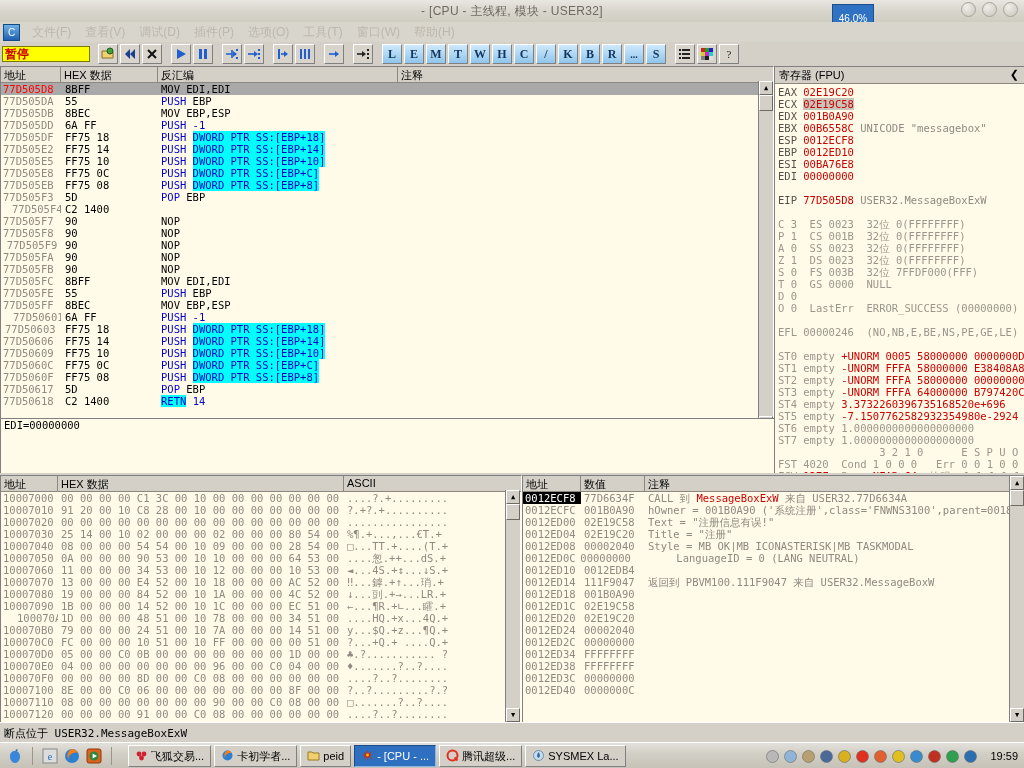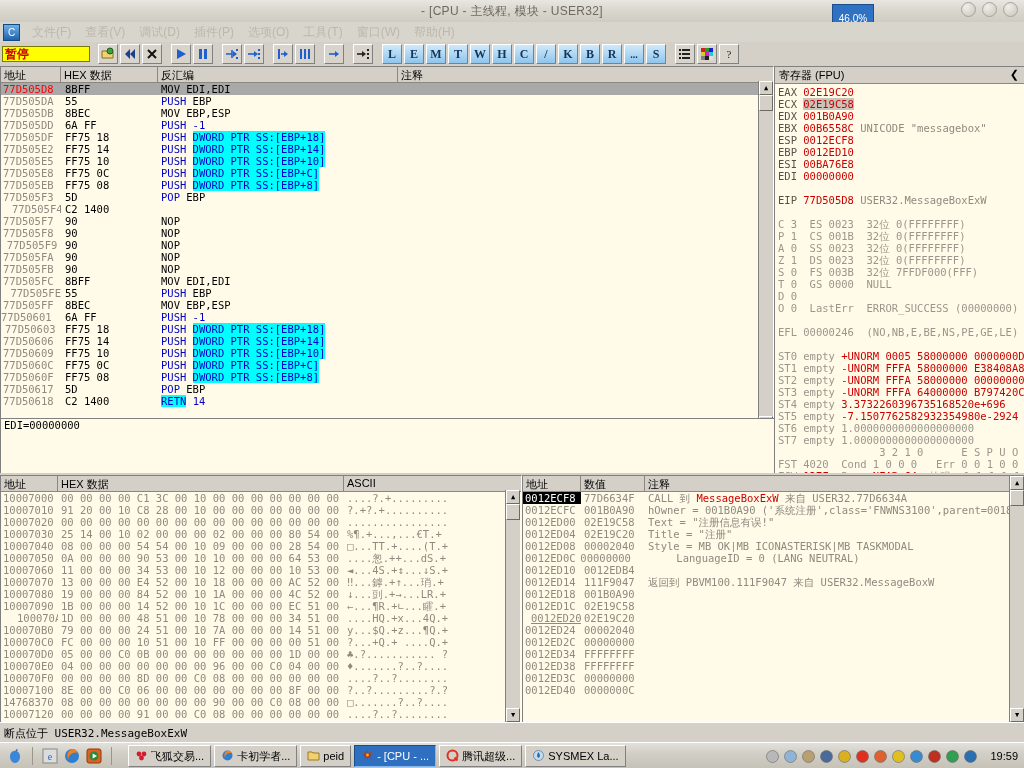--- a/index.html
+++ b/index.html
@@ -342,23 +342,23 @@
         <div class="row"><span class="cell addr" style="width:60px;padding-left:2px;">77D505E8</span><span class="cell hex" style="width:97px;padding-left:4px;">FF75 0C</span><span class="cell" style="width:360px;padding-left:3px;"><span class="mn-b">PUSH </span><span class="cy">DWORD PTR SS:[EBP+C]</span></span></div>
         <div class="row"><span class="cell addr" style="width:60px;padding-left:2px;">77D505EB</span><span class="cell hex" style="width:97px;padding-left:4px;">FF75 08</span><span class="cell" style="width:360px;padding-left:3px;"><span class="mn-b">PUSH </span><span class="cy">DWORD PTR SS:[EBP+8]</span></span></div>
         <div class="row"><span class="cell addr" style="width:60px;padding-left:2px;">77D505F3</span><span class="cell hex" style="width:97px;padding-left:4px;">5D</span><span class="cell" style="width:360px;padding-left:3px;"><span class="mn-b">POP </span><span class="">EBP</span></span></div>
         <div class="row"><span class="cell addr" style="width:60px;padding-left:11px;">77D505F4</span><span class="cell hex" style="width:97px;padding-left:4px;">C2 1400</span></div>
         <div class="row"><span class="cell addr" style="width:60px;padding-left:2px;">77D505F7</span><span class="cell hex" style="width:97px;padding-left:4px;">90</span><span class="cell" style="width:360px;padding-left:3px;"><span class="mn">NOP</span></span></div>
         <div class="row"><span class="cell addr" style="width:60px;padding-left:2px;">77D505F8</span><span class="cell hex" style="width:97px;padding-left:4px;">90</span><span class="cell" style="width:360px;padding-left:3px;"><span class="mn">NOP</span></span></div>
         <div class="row"><span class="cell addr" style="width:60px;padding-left:2px;text-align:center;">77D505F9</span><span class="cell hex" style="width:97px;padding-left:4px;">90</span><span class="cell" style="width:360px;padding-left:3px;"><span class="mn">NOP</span></span></div>
         <div class="row"><span class="cell addr" style="width:60px;padding-left:2px;">77D505FA</span><span class="cell hex" style="width:97px;padding-left:4px;">90</span><span class="cell" style="width:360px;padding-left:3px;"><span class="mn">NOP</span></span></div>
         <div class="row"><span class="cell addr" style="width:60px;padding-left:2px;">77D505FB</span><span class="cell hex" style="width:97px;padding-left:4px;">90</span><span class="cell" style="width:360px;padding-left:3px;"><span class="mn">NOP</span></span></div>
         <div class="row"><span class="cell addr" style="width:60px;padding-left:2px;">77D505FC</span><span class="cell hex" style="width:97px;padding-left:4px;">8BFF</span><span class="cell" style="width:360px;padding-left:3px;"><span class="mn">MOV </span><span class="">EDI,EDI</span></span></div>
-        <div class="row"><span class="cell addr" style="width:60px;padding-left:2px;text-align:right;">77D505FE</span><span class="cell hex" style="width:97px;padding-left:4px;">55</span><span class="cell" style="width:360px;padding-left:3px;"><span class="mn-b">PUSH </span><span class="">EBP</span></span></div>
+        <div class="row"><span class="cell addr" style="width:60px;padding-left:2px;">77D505FE</span><span class="cell hex" style="width:97px;padding-left:4px;">55</span><span class="cell" style="width:360px;padding-left:3px;"><span class="mn-b">PUSH </span><span class="">EBP</span></span></div>
         <div class="row"><span class="cell addr" style="width:60px;padding-left:2px;">77D505FF</span><span class="cell hex" style="width:97px;padding-left:4px;">8BEC</span><span class="cell" style="width:360px;padding-left:3px;"><span class="mn">MOV </span><span class="">EBP,ESP</span></span></div>
-        <div class="row"><span class="cell addr" style="width:60px;padding-left:0;">77D50601</span><span class="cell hex" style="width:97px;padding-left:4px;">6A FF</span><span class="cell" style="width:360px;padding-left:3px;"><span class="mn-b">PUSH </span><span class="num">-1</span></span></div>
+        <div class="row"><span class="cell addr" style="width:60px;padding-left:12px;">77D50601</span><span class="cell hex" style="width:97px;padding-left:4px;">6A FF</span><span class="cell" style="width:360px;padding-left:3px;"><span class="mn-b">PUSH </span><span class="num">-1</span></span></div>
         <div class="row"><span class="cell addr" style="width:60px;padding-left:4px;">77D50603</span><span class="cell hex" style="width:97px;padding-left:4px;">FF75 18</span><span class="cell" style="width:360px;padding-left:3px;"><span class="mn-b">PUSH </span><span class="cy">DWORD PTR SS:[EBP+18]</span></span></div>
         <div class="row"><span class="cell addr" style="width:60px;padding-left:2px;">77D50606</span><span class="cell hex" style="width:97px;padding-left:4px;">FF75 14</span><span class="cell" style="width:360px;padding-left:3px;"><span class="mn-b">PUSH </span><span class="cy">DWORD PTR SS:[EBP+14]</span></span></div>
         <div class="row"><span class="cell addr" style="width:60px;padding-left:2px;">77D50609</span><span class="cell hex" style="width:97px;padding-left:4px;">FF75 10</span><span class="cell" style="width:360px;padding-left:3px;"><span class="mn-b">PUSH </span><span class="cy">DWORD PTR SS:[EBP+10]</span></span></div>
         <div class="row"><span class="cell addr" style="width:60px;padding-left:2px;">77D5060C</span><span class="cell hex" style="width:97px;padding-left:4px;">FF75 0C</span><span class="cell" style="width:360px;padding-left:3px;"><span class="mn-b">PUSH </span><span class="cy">DWORD PTR SS:[EBP+C]</span></span></div>
         <div class="row"><span class="cell addr" style="width:60px;padding-left:2px;">77D5060F</span><span class="cell hex" style="width:97px;padding-left:4px;">FF75 08</span><span class="cell" style="width:360px;padding-left:3px;"><span class="mn-b">PUSH </span><span class="cy">DWORD PTR SS:[EBP+8]</span></span></div>
         <div class="row"><span class="cell addr" style="width:60px;padding-left:2px;">77D50617</span><span class="cell hex" style="width:97px;padding-left:4px;">5D</span><span class="cell" style="width:360px;padding-left:3px;"><span class="mn-b">POP </span><span class="">EBP</span></span></div>
         <div class="row"><span class="cell addr" style="width:60px;padding-left:2px;">77D50618</span><span class="cell hex" style="width:97px;padding-left:4px;">C2 1400</span><span class="cell" style="width:360px;padding-left:3px;"><span class="cy-k">RETN</span> <span class="num">14</span></span></div>
       </div>
   </div>
   <div class="vscroll" style="left:758px;top:81px;width:14px;height:349px;">
@@ -430,21 +430,21 @@
         <div class="row"><span class="cell dmp-addr" style="width:57px;padding-left:2px;">10007070</span><span class="cell dmp-hex" style="width:286px;padding-left:3px;">13 00 00 00 E4 52 00 10 18 00 00 00 AC 52 00 10</span><span class="cell dmp-asc" style="width:160px;padding-left:3px;">‼...鏬.+↑...琑.+</span></div>
         <div class="row"><span class="cell dmp-addr" style="width:57px;padding-left:2px;">10007080</span><span class="cell dmp-hex" style="width:286px;padding-left:3px;">19 00 00 00 84 52 00 10 1A 00 00 00 4C 52 00 10</span><span class="cell dmp-asc" style="width:160px;padding-left:3px;">↓...剅.+→...LR.+</span></div>
         <div class="row"><span class="cell dmp-addr" style="width:57px;padding-left:2px;">10007090</span><span class="cell dmp-hex" style="width:286px;padding-left:3px;">1B 00 00 00 14 52 00 10 1C 00 00 00 EC 51 00 10</span><span class="cell dmp-asc" style="width:160px;padding-left:3px;">←...¶R.+∟...矐.+</span></div>
         <div class="row"><span class="cell dmp-addr" style="width:57px;padding-left:16px;text-align:right;">100070A0</span><span class="cell dmp-hex" style="width:286px;padding-left:3px;">1D 00 00 00 48 51 00 10 78 00 00 00 34 51 00 10</span><span class="cell dmp-asc" style="width:160px;padding-left:3px;">....HQ.+x...4Q.+</span></div>
         <div class="row"><span class="cell dmp-addr" style="width:57px;padding-left:2px;">100070B0</span><span class="cell dmp-hex" style="width:286px;padding-left:3px;">79 00 00 00 24 51 00 10 7A 00 00 00 14 51 00 10</span><span class="cell dmp-asc" style="width:160px;padding-left:3px;">y...$Q.+z...¶Q.+</span></div>
         <div class="row"><span class="cell dmp-addr" style="width:57px;padding-left:2px;">100070C0</span><span class="cell dmp-hex" style="width:286px;padding-left:3px;">FC 00 00 00 10 51 00 10 FF 00 00 00 00 51 00 10</span><span class="cell dmp-asc" style="width:160px;padding-left:3px;">?...+Q.+ ....Q.+</span></div>
         <div class="row"><span class="cell dmp-addr" style="width:57px;padding-left:2px;">100070D0</span><span class="cell dmp-hex" style="width:286px;padding-left:3px;">05 00 00 C0 0B 00 00 00 00 00 00 00 1D 00 00 C0</span><span class="cell dmp-asc" style="width:160px;padding-left:3px;">♣.?........... ?</span></div>
         <div class="row"><span class="cell dmp-addr" style="width:57px;padding-left:2px;">100070E0</span><span class="cell dmp-hex" style="width:286px;padding-left:3px;">04 00 00 00 00 00 00 00 96 00 00 C0 04 00 00 00</span><span class="cell dmp-asc" style="width:160px;padding-left:3px;">♦.......?..?....</span></div>
         <div class="row"><span class="cell dmp-addr" style="width:57px;padding-left:2px;">100070F0</span><span class="cell dmp-hex" style="width:286px;padding-left:3px;">00 00 00 00 8D 00 00 C0 08 00 00 00 00 00 00 00</span><span class="cell dmp-asc" style="width:160px;padding-left:3px;">....?..?........</span></div>
         <div class="row"><span class="cell dmp-addr" style="width:57px;padding-left:2px;">10007100</span><span class="cell dmp-hex" style="width:286px;padding-left:3px;">8E 00 00 C0 06 00 00 00 00 00 00 00 8F 00 00 C0</span><span class="cell dmp-asc" style="width:160px;padding-left:3px;">?..?.........?.?</span></div>
-        <div class="row"><span class="cell dmp-addr" style="width:57px;padding-left:2px;">14768370</span><span class="cell dmp-hex" style="width:286px;padding-left:3px;">08 00 00 00 00 00 00 00 90 00 00 C0 08 00 00 00</span><span class="cell dmp-asc" style="width:160px;padding-left:3px;">□.......?..?....</span></div>
+        <div class="row"><span class="cell dmp-addr" style="width:57px;padding-left:2px;">10007110</span><span class="cell dmp-hex" style="width:286px;padding-left:3px;">08 00 00 00 00 00 00 00 90 00 00 C0 08 00 00 00</span><span class="cell dmp-asc" style="width:160px;padding-left:3px;">□.......?..?....</span></div>
         <div class="row"><span class="cell dmp-addr" style="width:57px;padding-left:2px;">10007120</span><span class="cell dmp-hex" style="width:286px;padding-left:3px;">00 00 00 00 91 00 00 C0 08 00 00 00 00 00 00 00</span><span class="cell dmp-asc" style="width:160px;padding-left:3px;">....?..?........</span></div>
       </div>
   </div>
   <div class="vscroll" style="left:505px;top:490px;width:14px;height:232px;">
     <div class="vs-btn">▲</div>
     <div class="vs-thumb" style="top:14px;"></div>
     <div class="vs-btn" style="position:absolute;top:218px;">▼</div>
   </div>
 
   <div class="panel" style="left:522px;top:475px;width:502px;height:247px;">
@@ -457,21 +457,21 @@
         <div class="row"><span class="cell stk-addr-sel" style="width:58px;padding-left:2px;">0012ECF8</span><span class="cell stk-val" style="width:64px;padding-left:3px;">77D6634F</span><span class="cell" style="width:376px;padding-left:3px;"><span class="stk-cmt">CALL 到 </span><span class="stk-red">MessageBoxExW</span><span class="stk-cmt"> 来自 USER32.77D6634A</span></span></div>
         <div class="row"><span class="cell stk-addr" style="width:58px;padding-left:2px;">0012ECFC</span><span class="cell stk-val" style="width:64px;padding-left:3px;">001B0A90</span><span class="cell" style="width:376px;padding-left:3px;"><span class="stk-cmt">hOwner = 001B0A90 ('系统注册',class='FNWNS3100',parent=00180</span></span></div>
         <div class="row"><span class="cell stk-addr" style="width:58px;padding-left:2px;">0012ED00</span><span class="cell stk-val" style="width:64px;padding-left:3px;">02E19C58</span><span class="cell" style="width:376px;padding-left:3px;"><span class="stk-cmt">Text = "注册信息有误!"</span></span></div>
         <div class="row"><span class="cell stk-addr" style="width:58px;padding-left:2px;">0012ED04</span><span class="cell stk-val" style="width:64px;padding-left:3px;">02E19C20</span><span class="cell" style="width:376px;padding-left:3px;"><span class="stk-cmt">Title = "注册"</span></span></div>
         <div class="row"><span class="cell stk-addr" style="width:58px;padding-left:2px;">0012ED08</span><span class="cell stk-val" style="width:64px;padding-left:3px;">00002040</span><span class="cell" style="width:376px;padding-left:3px;"><span class="stk-cmt">Style = MB_OK|MB_ICONASTERISK|MB_TASKMODAL</span></span></div>
         <div class="row"><span class="cell stk-addr" style="width:58px;padding-left:2px;">0012ED0C</span><span class="cell stk-val" style="width:64px;padding-left:3px;">00000000</span><span class="cell" style="width:376px;padding-left:3px;margin-left:36px;"><span class="stk-cmt">LanguageID = 0 (LANG_NEUTRAL)</span></span></div>
         <div class="row"><span class="cell stk-addr" style="width:58px;padding-left:2px;">0012ED10</span><span class="cell stk-val" style="width:64px;padding-left:3px;">0012EDB4</span><span class="cell" style="width:376px;padding-left:3px;"></span></div>
         <div class="row"><span class="cell stk-addr" style="width:58px;padding-left:2px;">0012ED14</span><span class="cell stk-val" style="width:64px;padding-left:3px;">111F9047</span><span class="cell" style="width:376px;padding-left:3px;"><span class="stk-cmt">返回到 PBVM100.111F9047 来自 USER32.MessageBoxW</span></span></div>
         <div class="row"><span class="cell stk-addr" style="width:58px;padding-left:2px;">0012ED18</span><span class="cell stk-val" style="width:64px;padding-left:3px;">001B0A90</span><span class="cell" style="width:376px;padding-left:3px;"></span></div>
         <div class="row"><span class="cell stk-addr" style="width:58px;padding-left:2px;">0012ED1C</span><span class="cell stk-val" style="width:64px;padding-left:3px;">02E19C58</span><span class="cell" style="width:376px;padding-left:3px;"></span></div>
-        <div class="row"><span class="cell stk-addr" style="width:58px;padding-left:8px;text-decoration:underline;">0012ED20</span><span class="cell stk-val" style="width:64px;padding-left:3px;">02E19C20</span><span class="cell" style="width:376px;padding-left:3px;"></span></div>
+        <div class="row"><span class="cell stk-addr" style="width:58px;padding-left:2px;">0012ED20</span><span class="cell stk-val" style="width:64px;padding-left:3px;">02E19C20</span><span class="cell" style="width:376px;padding-left:3px;"></span></div>
         <div class="row"><span class="cell stk-addr" style="width:58px;padding-left:2px;">0012ED24</span><span class="cell stk-val" style="width:64px;padding-left:3px;">00002040</span><span class="cell" style="width:376px;padding-left:3px;"></span></div>
         <div class="row"><span class="cell stk-addr" style="width:58px;padding-left:2px;">0012ED2C</span><span class="cell stk-val" style="width:64px;padding-left:3px;">00000000</span><span class="cell" style="width:376px;padding-left:3px;"></span></div>
         <div class="row"><span class="cell stk-addr" style="width:58px;padding-left:2px;">0012ED34</span><span class="cell stk-val" style="width:64px;padding-left:3px;">FFFFFFFF</span><span class="cell" style="width:376px;padding-left:3px;"></span></div>
         <div class="row"><span class="cell stk-addr" style="width:58px;padding-left:2px;">0012ED38</span><span class="cell stk-val" style="width:64px;padding-left:3px;">FFFFFFFF</span><span class="cell" style="width:376px;padding-left:3px;"></span></div>
         <div class="row"><span class="cell stk-addr" style="width:58px;padding-left:2px;">0012ED3C</span><span class="cell stk-val" style="width:64px;padding-left:3px;">00000000</span><span class="cell" style="width:376px;padding-left:3px;"></span></div>
         <div class="row"><span class="cell stk-addr" style="width:58px;padding-left:2px;">0012ED40</span><span class="cell stk-val" style="width:64px;padding-left:3px;">0000000C</span><span class="cell" style="width:376px;padding-left:3px;"></span></div>
       </div>
   </div>
   <div class="vscroll" style="left:1009px;top:476px;width:14px;height:246px;">
     <div class="vs-btn">▲</div>

